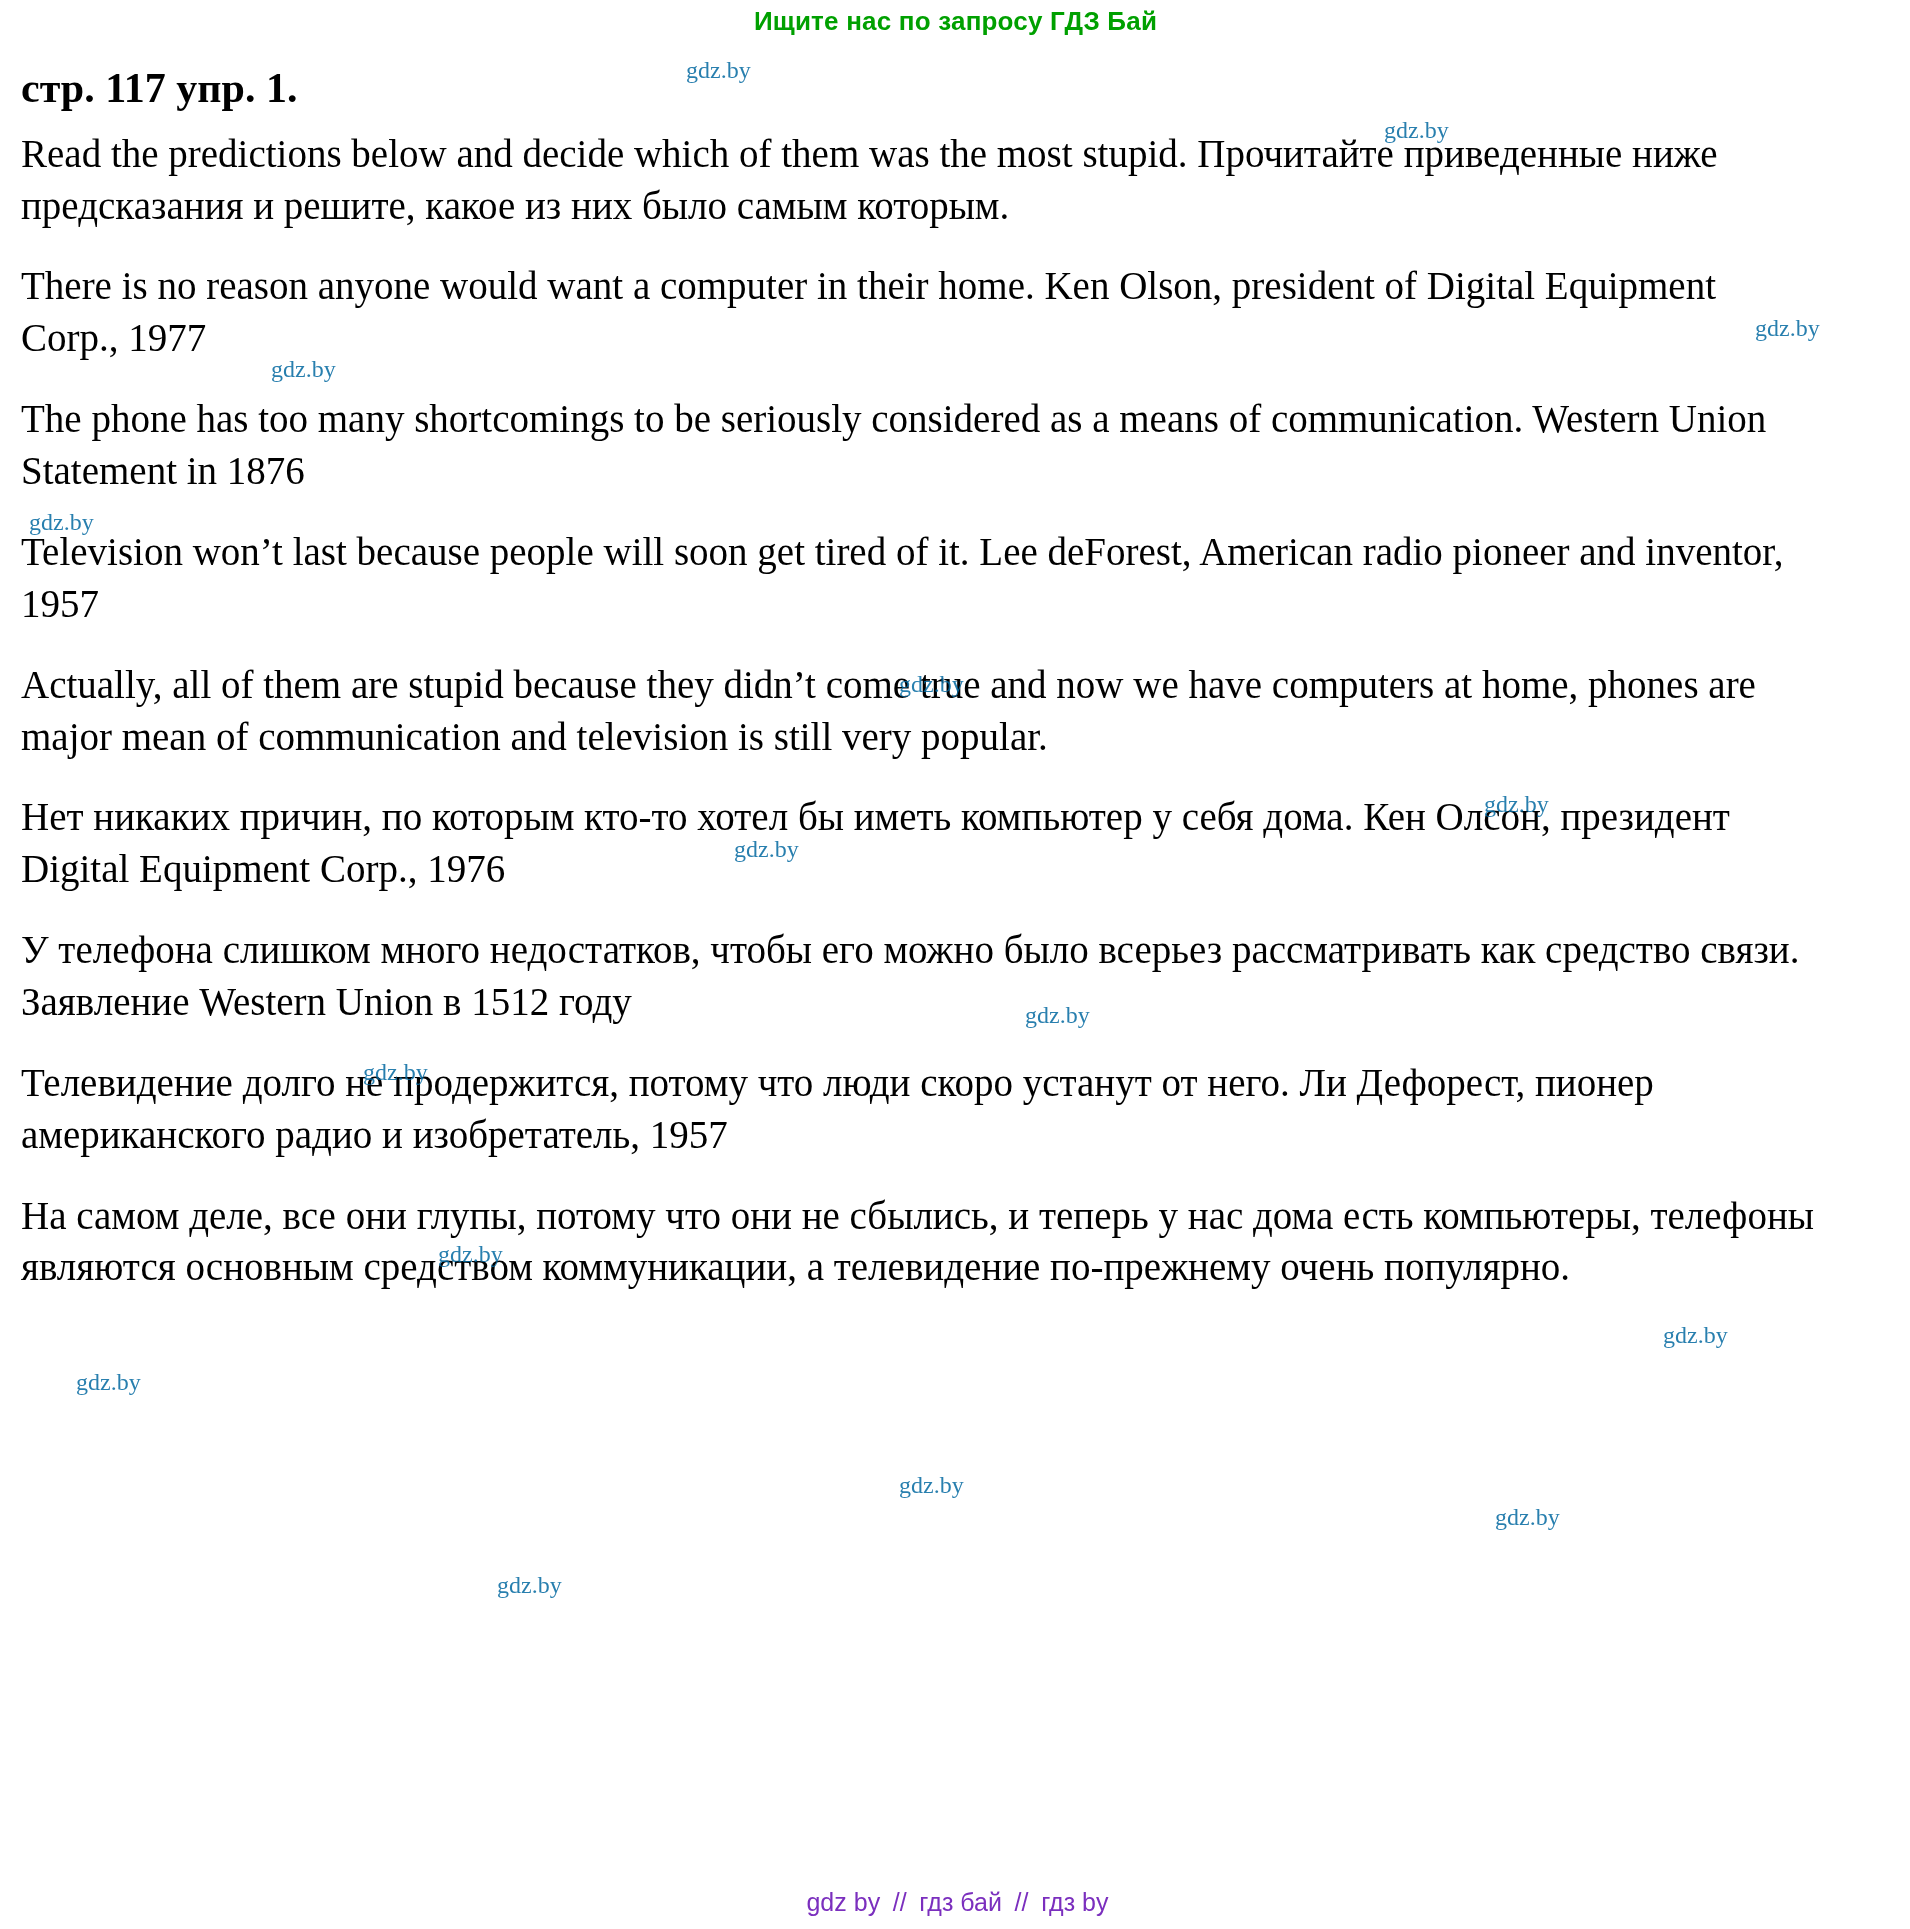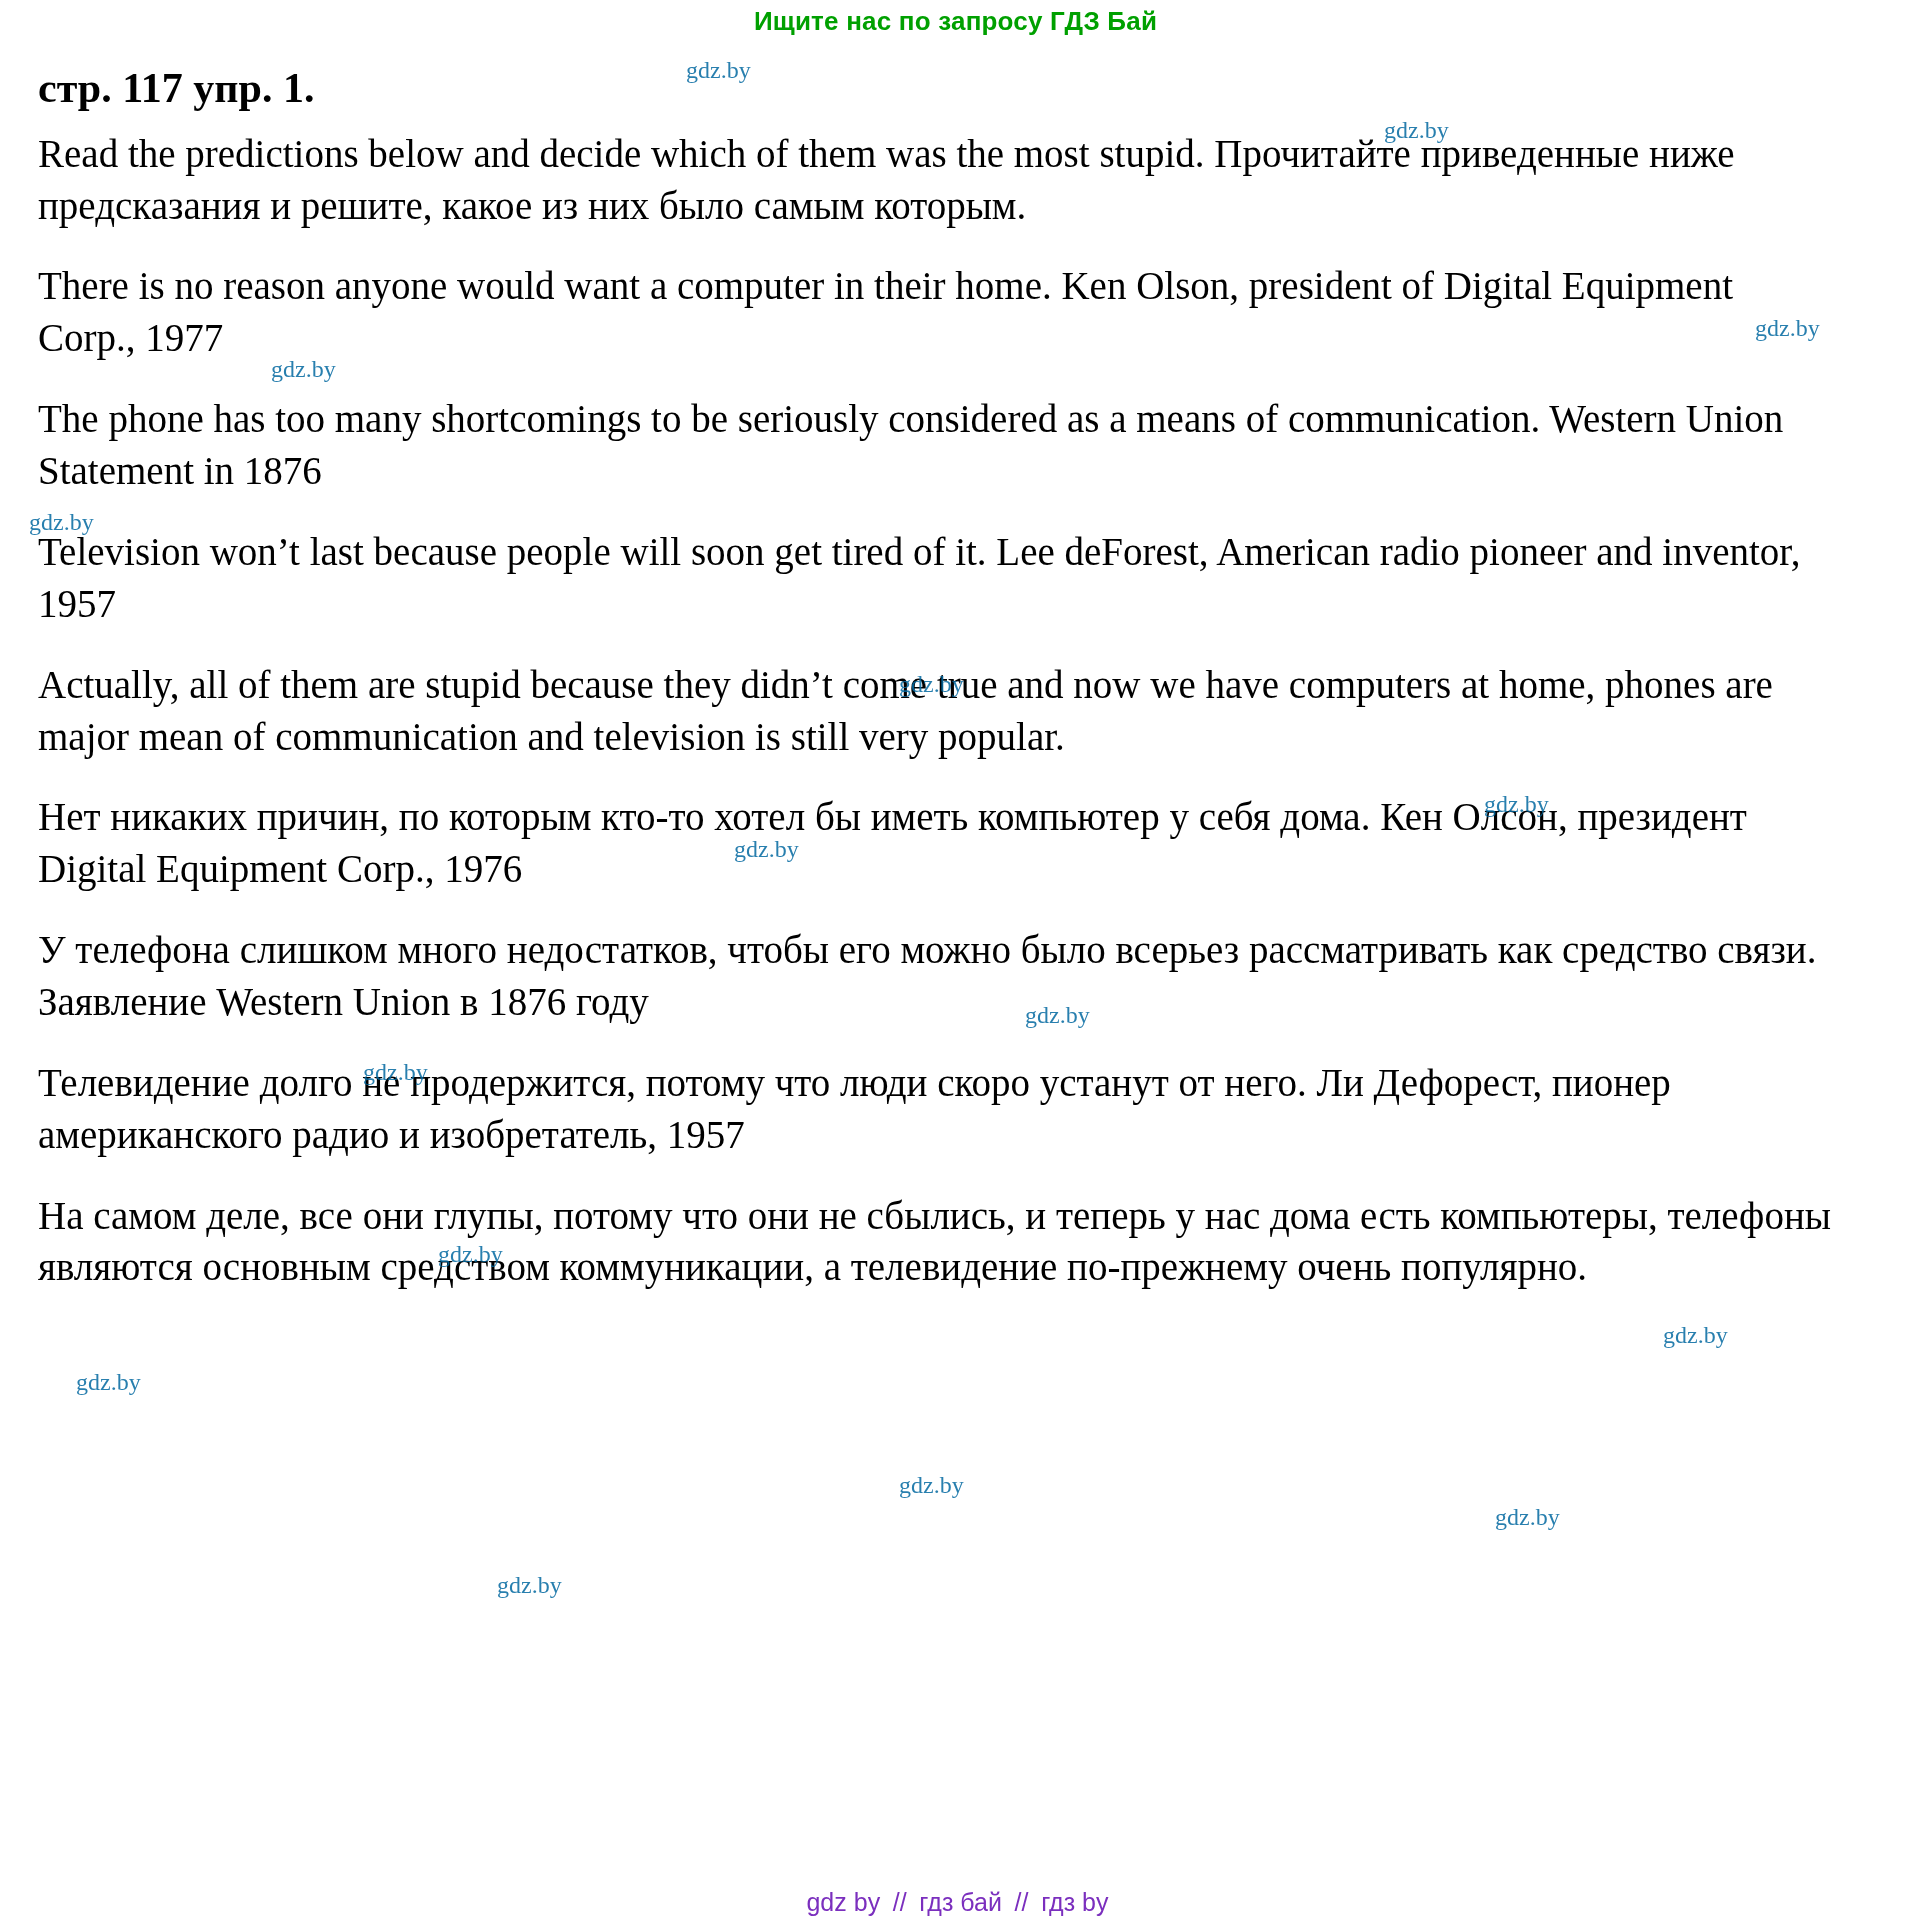--- a/index.html
+++ b/index.html
@@ -12,21 +12,21 @@
     min-height: 1930px;
     position: relative;
     font-family: "Liberation Serif", serif;
     color: #000000;
   }
   .page {
     position: relative;
     width: 1911px;
     min-height: 1930px;
     box-sizing: border-box;
-    padding: 0 38px;
+    padding: 0 21px;
   }
   .top-banner {
     text-align: center;
     color: #00a000;
     font-family: "Liberation Sans", sans-serif;
     font-size: 26px;
     font-weight: bold;
     padding-top: 5.7px;
     letter-spacing: 0.2px;
   }
@@ -78,21 +78,21 @@
   <div class="content">
 
     <div class="heading">стр. 117 упр. 1.</div>
 
     <p class="para">Read the predictions below and decide which of them was the most stupid. Прочитайте приведенные ниже предсказания и решите, какое из них было самым которым.</p>
     <p class="para">There is no reason anyone would want a computer in their home. Ken Olson, president of Digital Equipment Corp., 1977</p>
     <p class="para">The phone has too many shortcomings to be seriously considered as a means of communication. Western Union Statement in 1876</p>
     <p class="para">Television won’t last because people will soon get tired of it. Lee deForest, American radio pioneer and inventor, 1957</p>
     <p class="para">Actually, all of them are stupid because they didn’t come true and now we have computers at home, phones are major mean of communication and television is still very popular.</p>
     <p class="para">Нет никаких причин, по которым кто-то хотел бы иметь компьютер у себя дома. Кен Олсон, президент Digital Equipment Corp., 1976</p>
-    <p class="para">У телефона слишком много недостатков, чтобы его можно было всерьез рассматривать как средство связи. Заявление Western Union в 1876 году</p>
+    <p class="para">У телефона слишком много недостатков, чтобы его можно было всерьез рассматривать как средство связи. Заявление Western Union в 1512 году</p>
     <p class="para">Телевидение долго не продержится, потому что люди скоро устанут от него. Ли Дефорест, пионер американского радио и изобретатель, 1957</p>
     <p class="para">На самом деле, все они глупы, потому что они не сбылись, и теперь у нас дома есть компьютеры, телефоны являются основным средством коммуникации, а телевидение по-прежнему очень популярно.</p>
 
   </div>
 
   <div id="watermark-layer">
       <div class="watermark" style="left: 686px; top: 57px;">gdz.by</div>
       <div class="watermark" style="left: 1384px; top: 117px;">gdz.by</div>
       <div class="watermark" style="left: 1755px; top: 315px;">gdz.by</div>
       <div class="watermark" style="left: 271px; top: 356px;">gdz.by</div>

